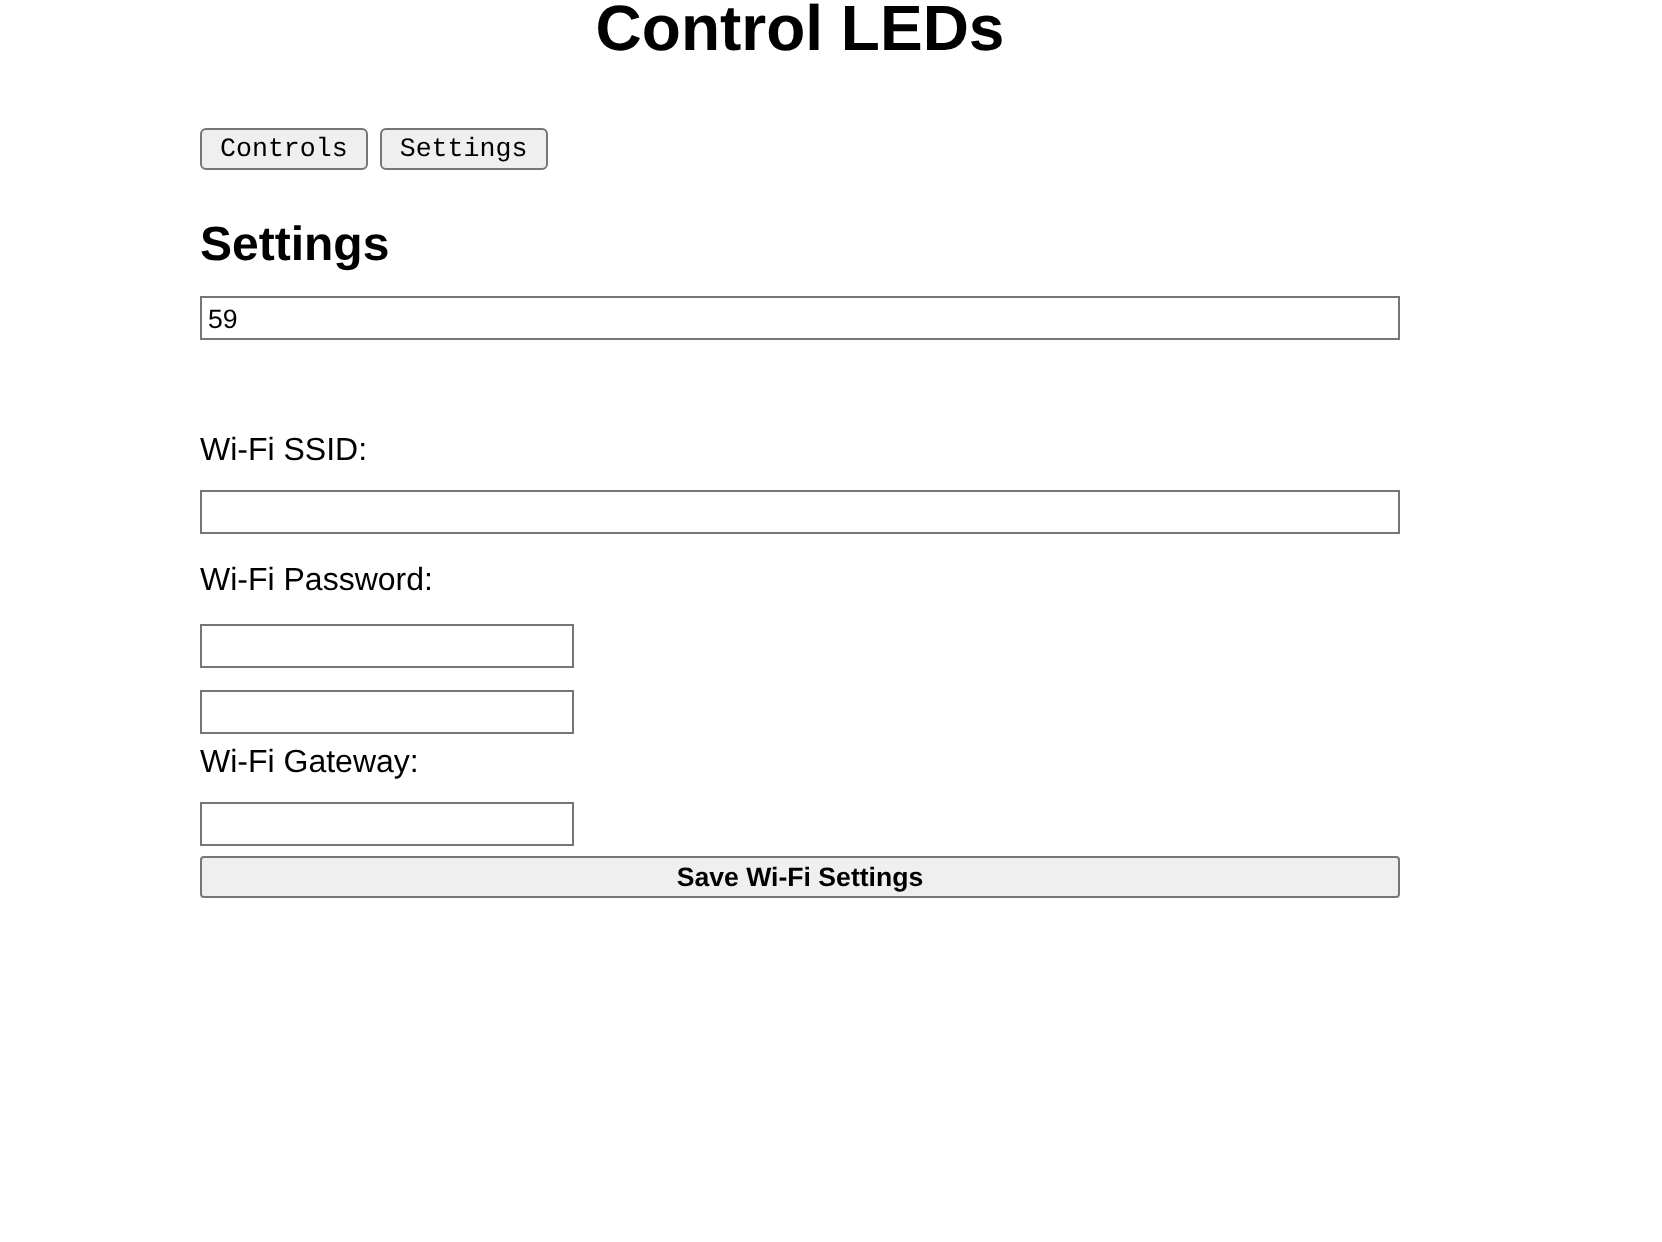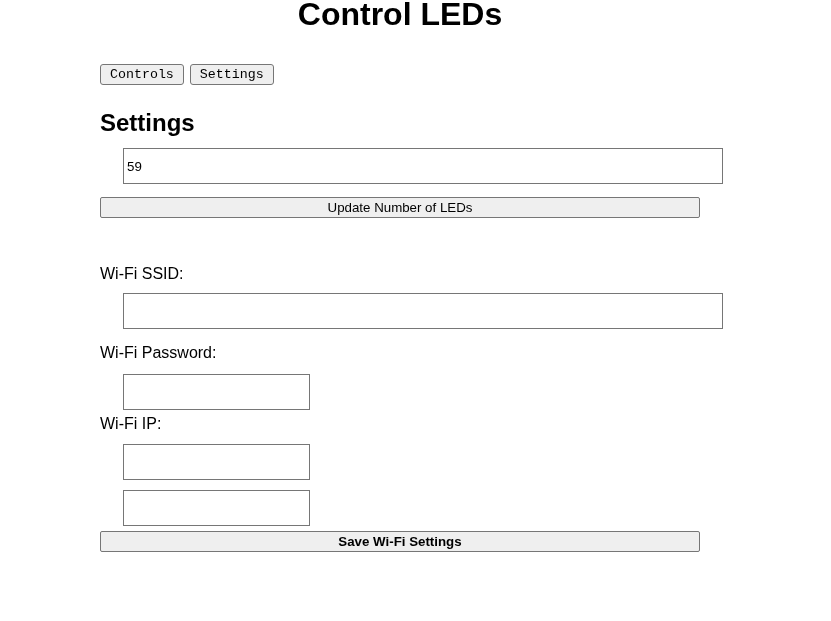--- a/index.html
+++ b/index.html
@@ -48,29 +48,28 @@
     margin: 24px 0 0 0;
   }
   .label {
     font-size: 16px;
     line-height: 19px;
     margin: 0;
   }
   input.field {
     box-sizing: border-box;
     display: block;
-    height: 36px;
+    height: 22px;
     border: 1px solid #767676;
     background: #ffffff;
     color: #000000;
     padding: 0 3px;
     font-family: "Liberation Sans", sans-serif;
     font-size: 13.3px;
     border-radius: 0;
-    margin-left: 23px;
   }
   input.full { width: 100%; }
   input.small { width: 187px; }
   button.wide {
     box-sizing: border-box;
     display: block;
     width: 100%;
     height: 21px;
     background: #efefef;
     border: 1px solid #767676;
@@ -107,29 +106,28 @@
   <div class="content">
 
     <div class="tabs">
       <button type="button">Controls</button>
       <button type="button">Settings</button>
     </div>
 
     <h2 class="section-heading">Settings</h2>
 
     <input type="text" class="field full mt-num-input" value="59" style="">
-    <button type="button" class="wide mt-update-btn">Update Number of LEDs</button>
 
     <p class="label mt-ssid-label">Wi-Fi SSID:</p>
     <input type="text" class="field full mt-ssid-input" value="" style="">
 
     <p class="label mt-pwd-label">Wi-Fi Password:</p>
     <input type="text" class="field small mt-pwd-input" value="" style="">
 
-    <p class="label mt-ip-label">Wi-Fi IP:</p>
     <input type="text" class="field small mt-ip-input" value="" style="">
 
+    <p class="label mt-gw-label">Wi-Fi Gateway:</p>
     <input type="text" class="field small mt-gw-input" value="" style="">
 
     <button type="button" class="wide mt-save-btn">Save Wi-Fi Settings</button>
 
   </div>
 </div>
 
 </body></html>

